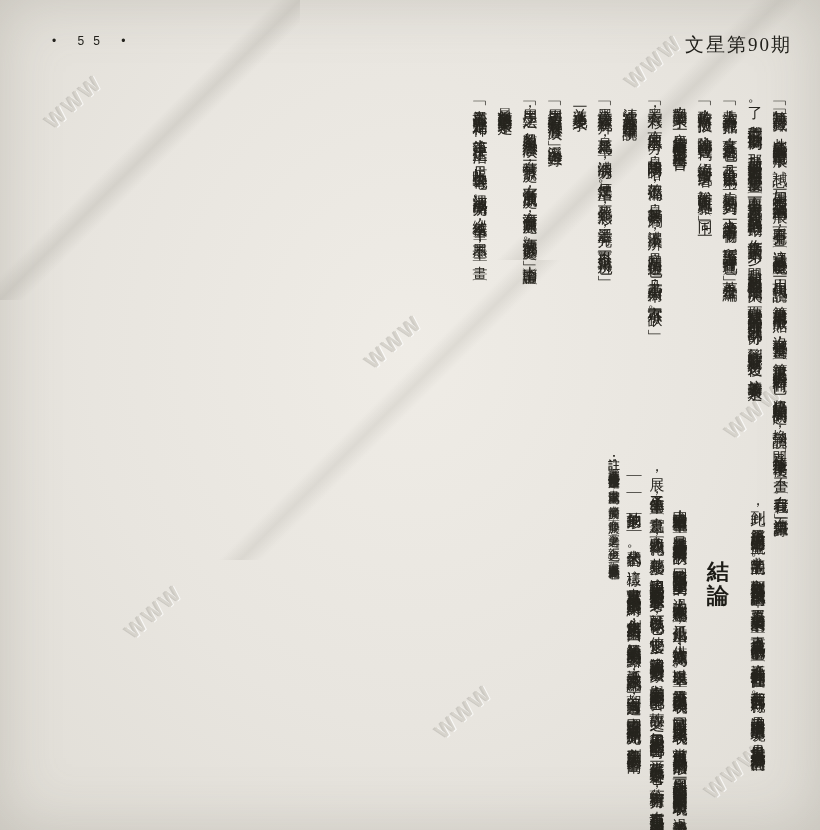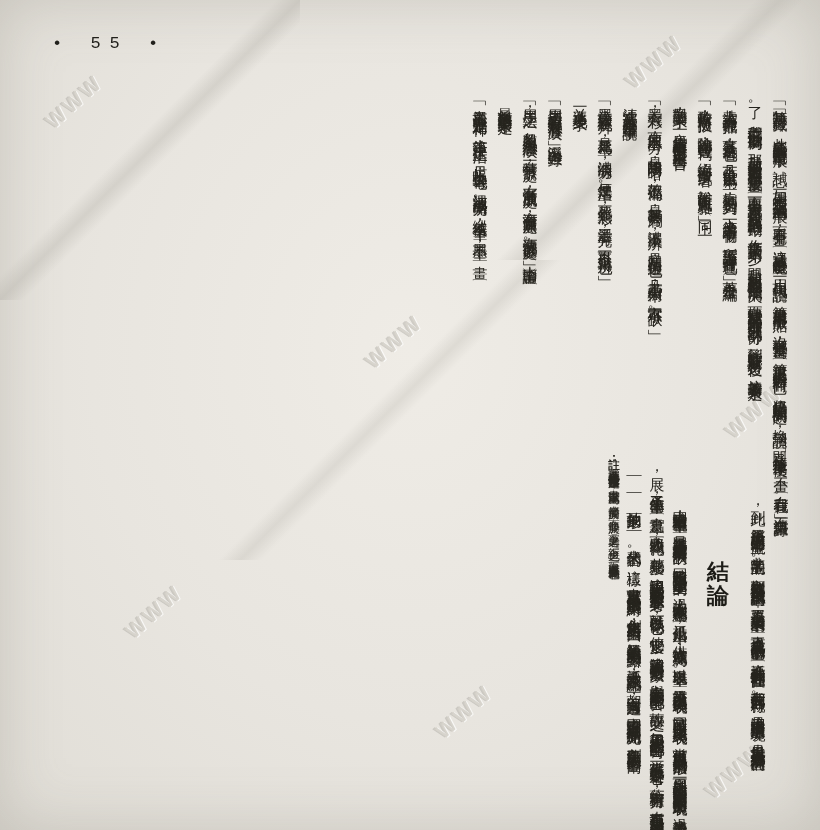--- a/index.html
+++ b/index.html
@@ -28,22 +28,22 @@
     position:absolute;
     font-family:"Liberation Sans","DejaVu Sans",sans-serif;
     font-weight:bold;font-size:21px;letter-spacing:3px;
     color:rgba(210,207,199,0.85);
     text-shadow:1px 1px 0 rgba(255,255,255,0.75),-1px -1px 0 rgba(150,147,139,0.35);
     transform:rotate(-42deg);
     pointer-events:none;white-space:nowrap;
   }
   .header-pagenum{
     position:absolute;left:52px;top:34px;
-    font-size:17px;color:#22211c;letter-spacing:9px;
-    font-family:Liberation Mono, monospace;
+    font-size:12px;color:#22211c;letter-spacing:9px;
+    font-family:Liberation Sans, sans-serif;
   }
   .header-journal{
     position:absolute;right:28px;top:32px;
     font-size:19px;color:#22211c;letter-spacing:2px;
   }
   .vblock{
     position:absolute;
     writing-mode:vertical-rl;
     text-orientation:upright;
     color:#26241e;
@@ -83,20 +83,21 @@
 
   <span class="wm" style="left:40px;top:90px;">WWW</span>
   <span class="wm" style="left:620px;top:50px;">WWW</span>
   <span class="wm" style="left:360px;top:330px;">WWW</span>
   <span class="wm" style="left:720px;top:400px;">WWW</span>
   <span class="wm" style="left:120px;top:600px;">WWW</span>
   <span class="wm" style="left:430px;top:700px;">WWW</span>
   <span class="wm" style="left:700px;top:760px;">WWW</span>
 
   <div class="header-pagenum">• 55 •</div>
+  <div class="header-journal">文星第90期</div>
 
   <div class="vblock top-block">
     <p class="body">「無筆跡」「藏鋒」。此處所說的筆跡就是筆痕，試想，如果一幅畫看上去滿紙的筆痕，而看不見畫，這還成其甚麼畫呢？用一句現代語說，筆痕就是用筆不服貼，沒有把筆變爲畫，筆痕還是生糙的「材料」而已，這仍然是駕馭的問題。換句話說，即爲「使筆反爲筆使」了。我們再以油畫爲例，那就是如何將油畫顏料在畫布上變成畫，而不要再讓人感覺是一塊一塊顏料的推砌。作爲畫家的第一步，即是如何將顏料的物質性能消失，而轉變成藝術品的一種不可或缺的部分。等到能够駕馭材料之後，接着的要求是：</p>
     <p class="quote">「昔人謂筆力能扛鼎，言其氣之沈著也，凡下筆當以氣爲主，氣到便是力到，下筆便若筆中有物，所謂下筆有神者此也。」（芥舟學畫編）</p>
     <p class="quote">「去矜軟而尚挺拔，除鈍滯而貴輕雋，絕浮滑而致沉著，離俗史而親風雅。」（同上）</p>
     <p class="body">對墨的要求上，唐岱在繪事發微中已對畫人提出警告：</p>
     <p class="quote">「墨有六彩，而使黑白不分，是無陰陽明暗，乾濕不備，是無蒼翠秀潤，濃淡不辨，是無凹凸遠近也，凡畫山石樹木，六字不可缺一。」</p>
     <p class="body">清沈宗騫又在芥舟學畫編中說：</p>
     <p class="quote">「墨於縑素籠統一片，是爲死墨，濃淡分明，便是活墨。死墨無彩，活墨有光，不可不亟爲辨也。」</p>
     <p class="body">並進一步地要求：</p>

